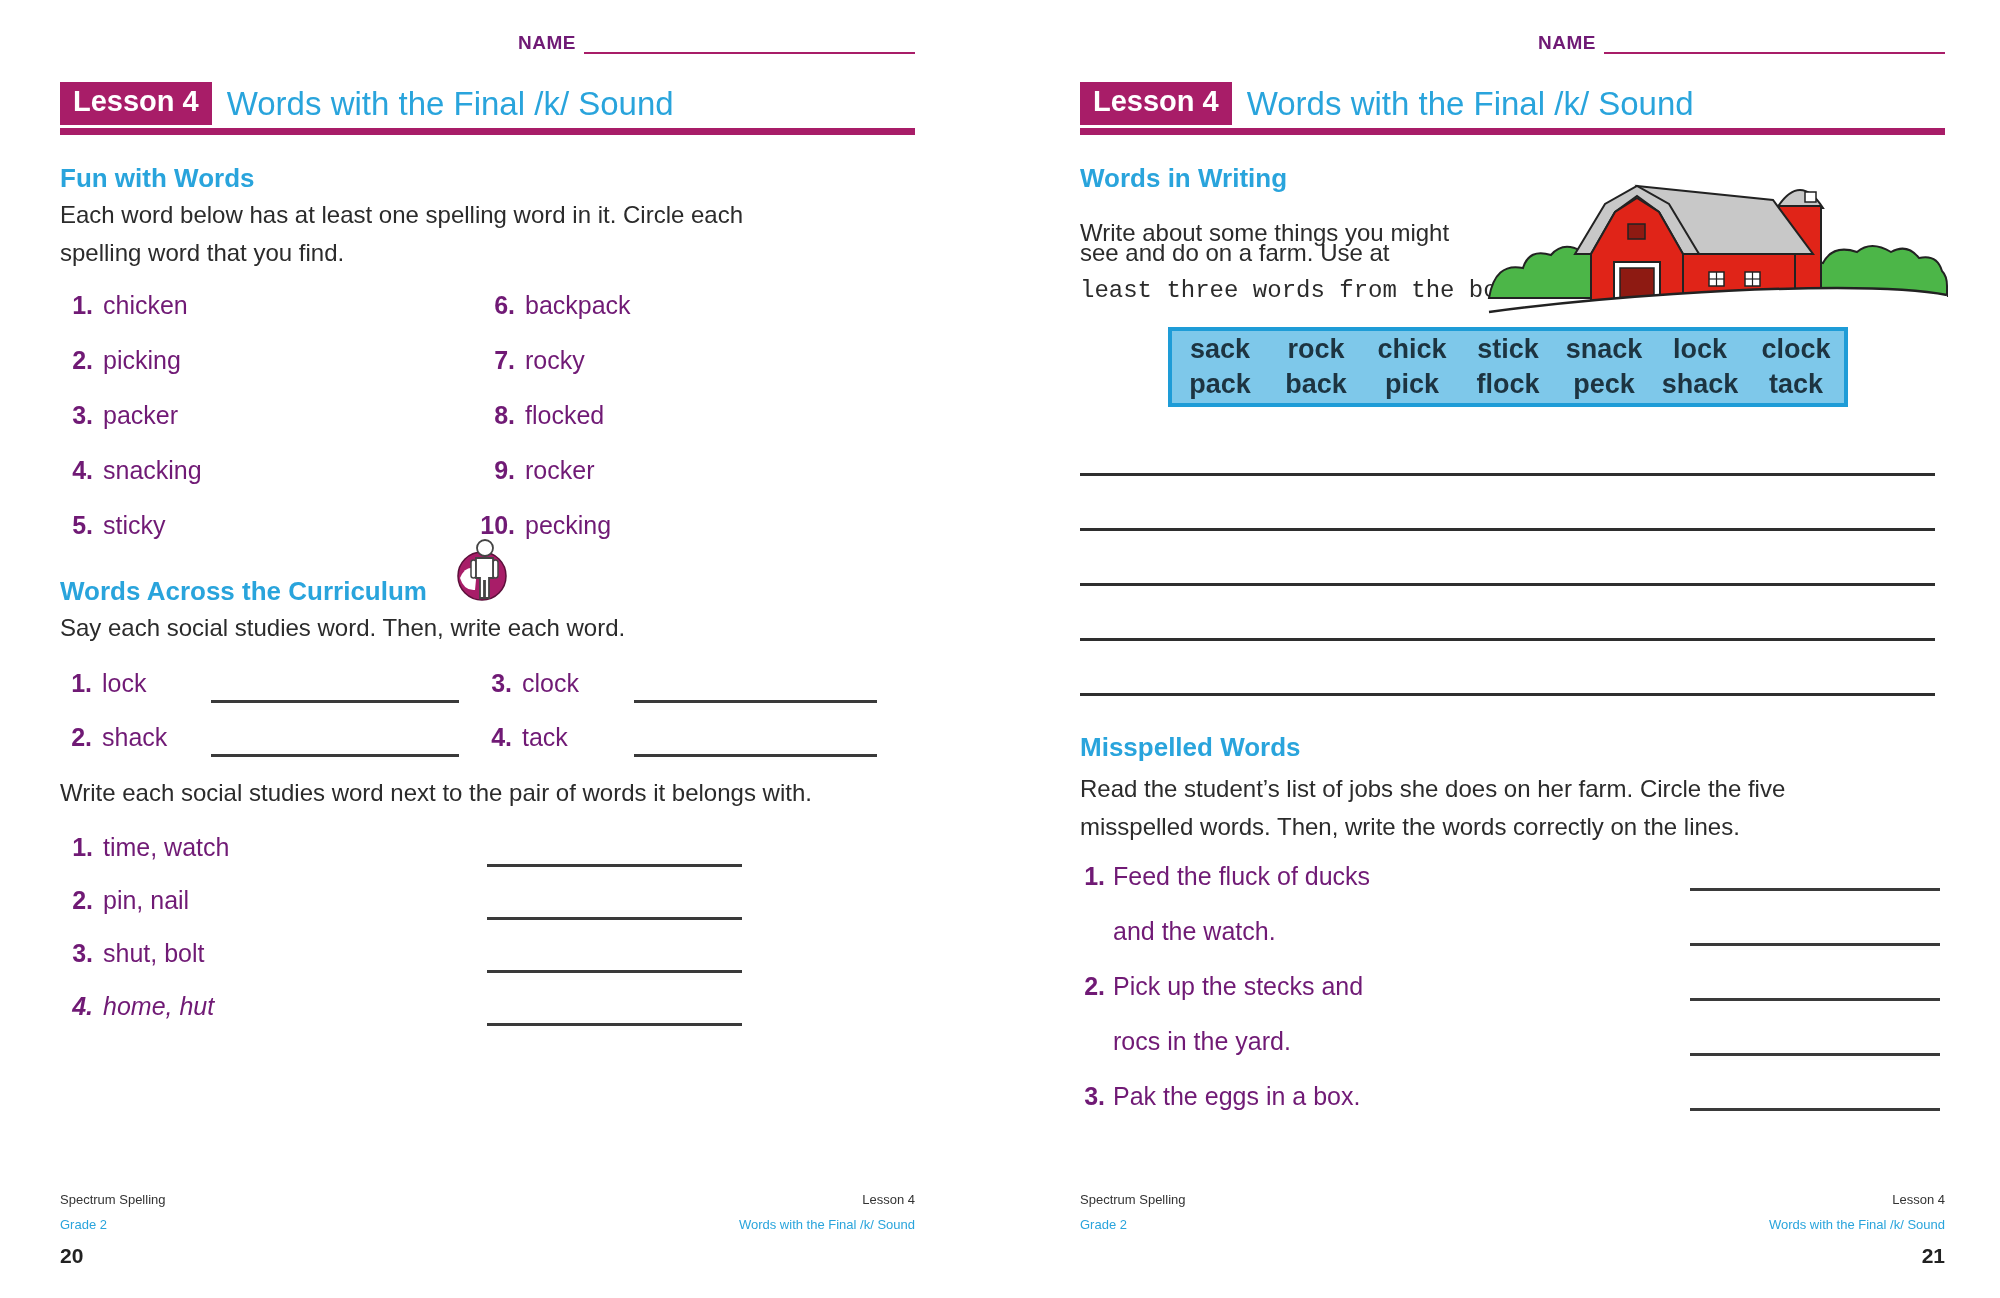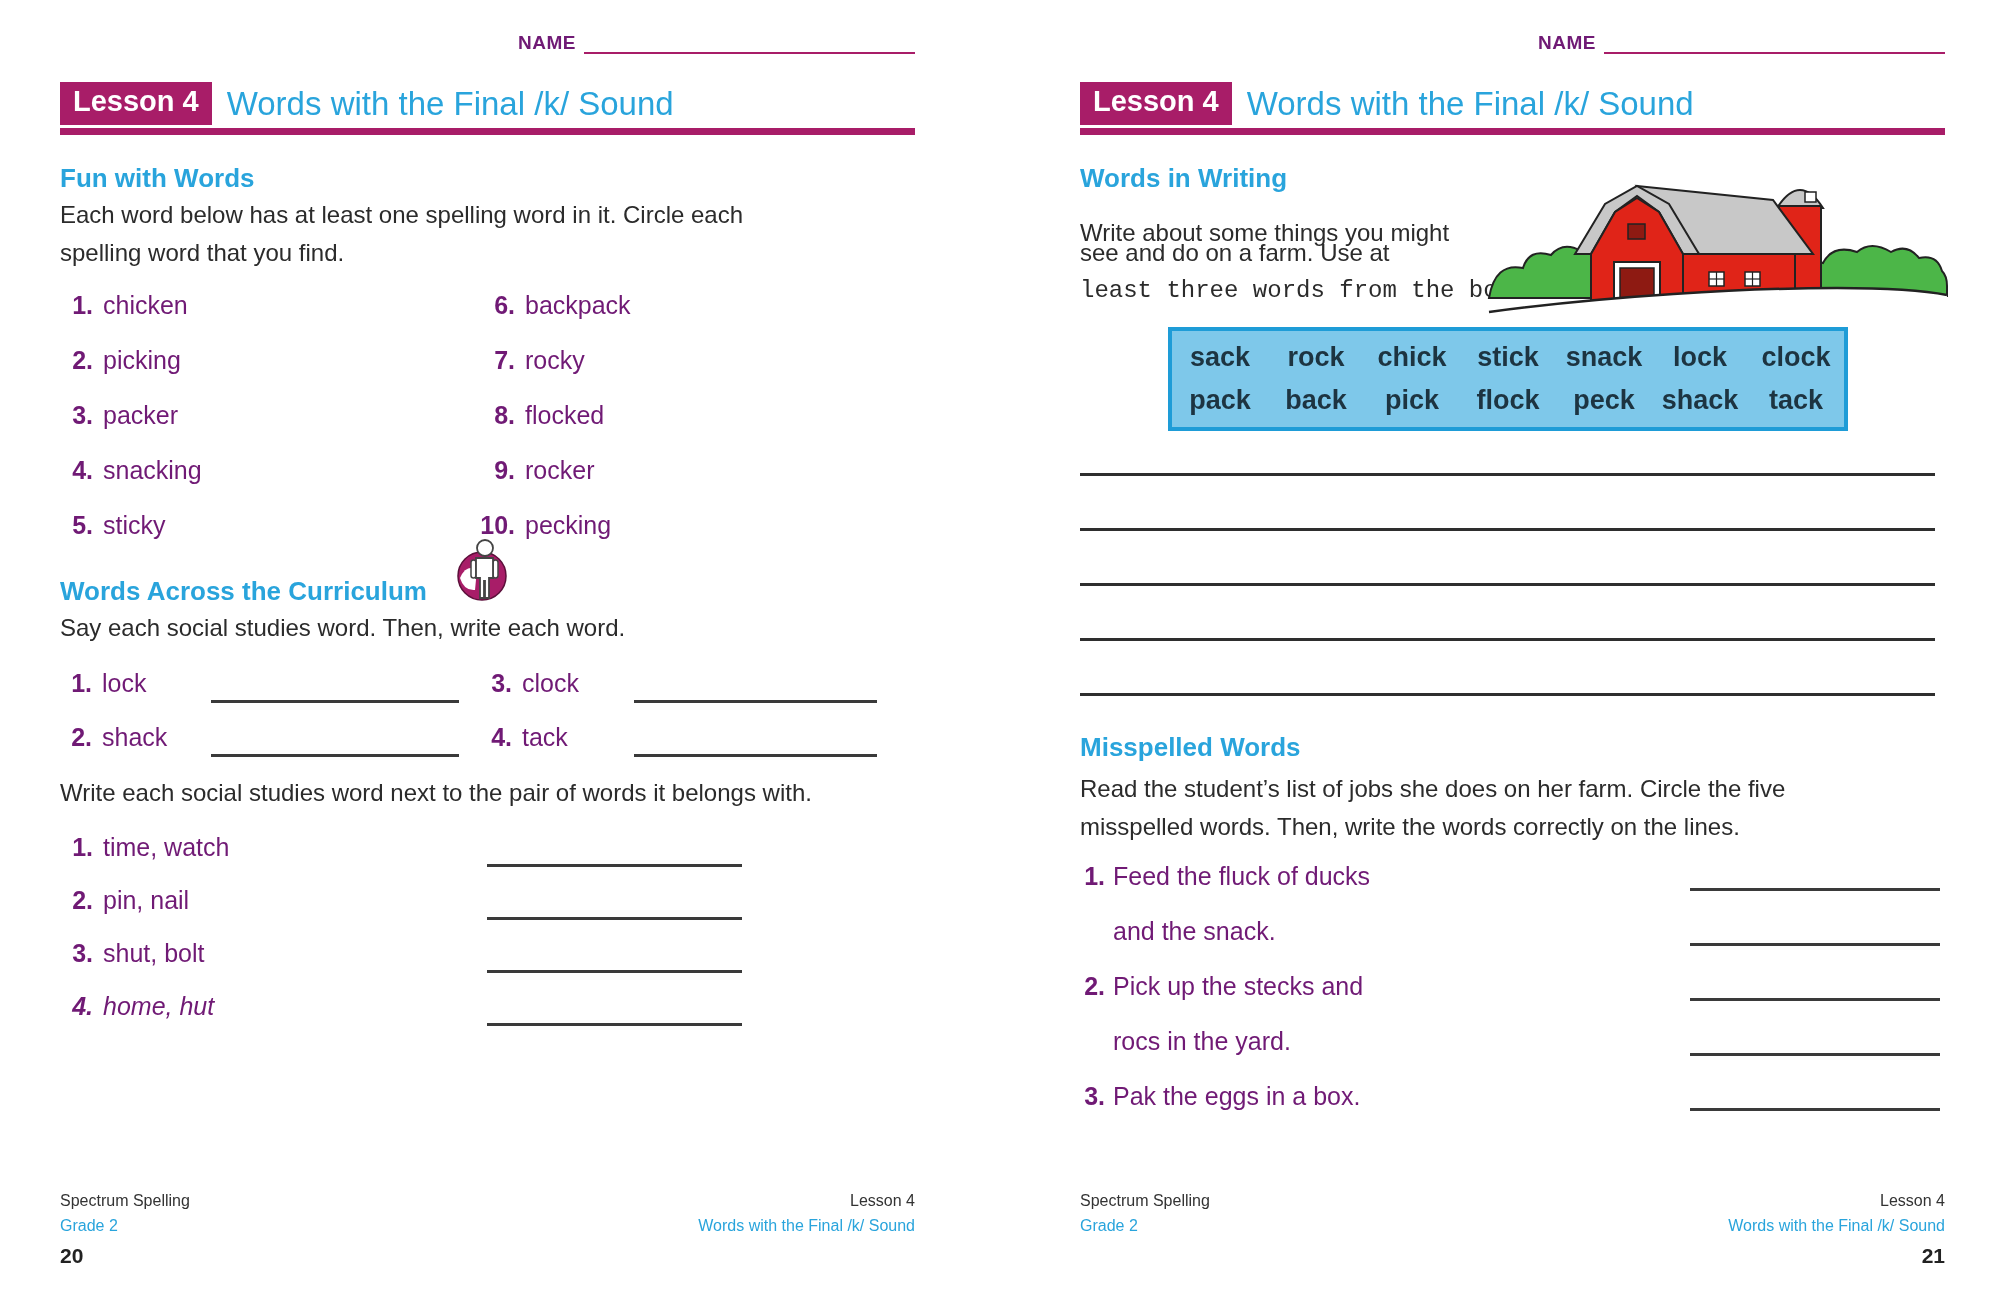--- a/index.html
+++ b/index.html
@@ -18,21 +18,21 @@
   .instr{position:absolute;font-size:24px;color:#2B2B2B;white-space:nowrap;}
   .row{position:absolute;font-size:25px;color:#701a75;white-space:nowrap;}
   .row .num{display:inline-block;text-align:right;font-weight:bold;margin-right:10px;}
   .blank{position:absolute;border-bottom:3px solid #3a3a3a;height:26px;}
   .wline{position:absolute;border-bottom:3px solid #2e2e2e;height:28px;}
   
   .wordbox{position:absolute;background:#7EC8EA;border:4px solid #1E9CD7;display:flex;flex-direction:column;justify-content:space-evenly;box-sizing:border-box;}
   .wbrow{display:flex;}
   .wbrow span{flex:1;text-align:center;font-weight:bold;font-size:27px;color:#1D3441;}
   
-  .f{position:absolute;font-size:16px;color:#333;white-space:nowrap;}
+  .f{position:absolute;font-size:13px;color:#333;white-space:nowrap;}
   .fblue{color:#29A4DC;}
   .fpage{font-weight:bold;font-size:21px;color:#222;}
   .fright{text-align:right;}
 </style>
 </head>
 <body>
 
 <div class="namebox" style="left:518px;top:28px;width:397px;">
   <span class="namelabel">NAME</span>
   <span class="nameline"></span>
@@ -144,21 +144,21 @@
     <line x1="222" y1="133" x2="237" y2="133" stroke="#222" stroke-width="1.2"></line>
     <rect x="258" y="126" width="15" height="14" fill="#ffffff" stroke="#222" stroke-width="1.5"></rect>
     <line x1="265.5" y1="126" x2="265.5" y2="140" stroke="#222" stroke-width="1.2"></line>
     <line x1="258" y1="133" x2="273" y2="133" stroke="#222" stroke-width="1.2"></line>
 
     <path d="M2,166 C120,150 260,142 350,142 C410,142 440,145 460,149 L460,172 L2,172 Z" fill="#ffffff"></path>
     <path d="M2,166 C120,150 260,142 350,142 C410,142 440,145 460,149" fill="none" stroke="#222" stroke-width="2.5"></path>
   </svg>
 </div>
 
-<div class="wordbox" style="left:1168px;top:327px;width:680px;height:104px;">
+<div class="wordbox" style="left:1168px;top:327px;width:680px;height:80px;">
   <div class="wbrow">
     <span>sack</span>
     <span>rock</span>
     <span>chick</span>
     <span>stick</span>
     <span>snack</span>
     <span>lock</span>
     <span>clock</span>
   </div>
   <div class="wbrow">
@@ -177,21 +177,21 @@
 <div class="wline" style="left:1080px;top:555px;width:855px;"></div>
 <div class="wline" style="left:1080px;top:610px;width:855px;"></div>
 <div class="wline" style="left:1080px;top:665px;width:855px;"></div>
 
 <div class="heading" style="left:1080px;top:732px;">Misspelled Words</div>
 <div class="instr" style="left:1080px;top:775px;">Read the student’s list of jobs she does on her farm. Circle the five</div>
 <div class="instr" style="left:1080px;top:813px;">misspelled words.  Then, write the words correctly on the lines.</div>
 
 <div class="row" style="left:1083px;top:862px;"><span class="num" style="width:22px;margin-right:8px;">1.</span><span>Feed the fluck of ducks</span></div>
 <div class="blank" style="left:1690px;top:862px;width:250px;"></div>
-<div class="row" style="left:1083px;top:917px;"><span class="num" style="width:22px;margin-right:8px;"></span><span>and the snack.</span></div>
+<div class="row" style="left:1083px;top:917px;"><span class="num" style="width:22px;margin-right:8px;"></span><span>and the watch.</span></div>
 <div class="blank" style="left:1690px;top:917px;width:250px;"></div>
 <div class="row" style="left:1083px;top:972px;"><span class="num" style="width:22px;margin-right:8px;">2.</span><span>Pick up the stecks and</span></div>
 <div class="blank" style="left:1690px;top:972px;width:250px;"></div>
 <div class="row" style="left:1083px;top:1027px;"><span class="num" style="width:22px;margin-right:8px;"></span><span>rocs in the yard.</span></div>
 <div class="blank" style="left:1690px;top:1027px;width:250px;"></div>
 <div class="row" style="left:1083px;top:1082px;"><span class="num" style="width:22px;margin-right:8px;">3.</span><span>Pak the eggs in a box.</span></div>
 <div class="blank" style="left:1690px;top:1082px;width:250px;"></div>
 
 <div class="f" style="left:1080px;top:1192px;">Spectrum Spelling</div>
 <div class="f fblue" style="left:1080px;top:1217px;">Grade 2</div>

